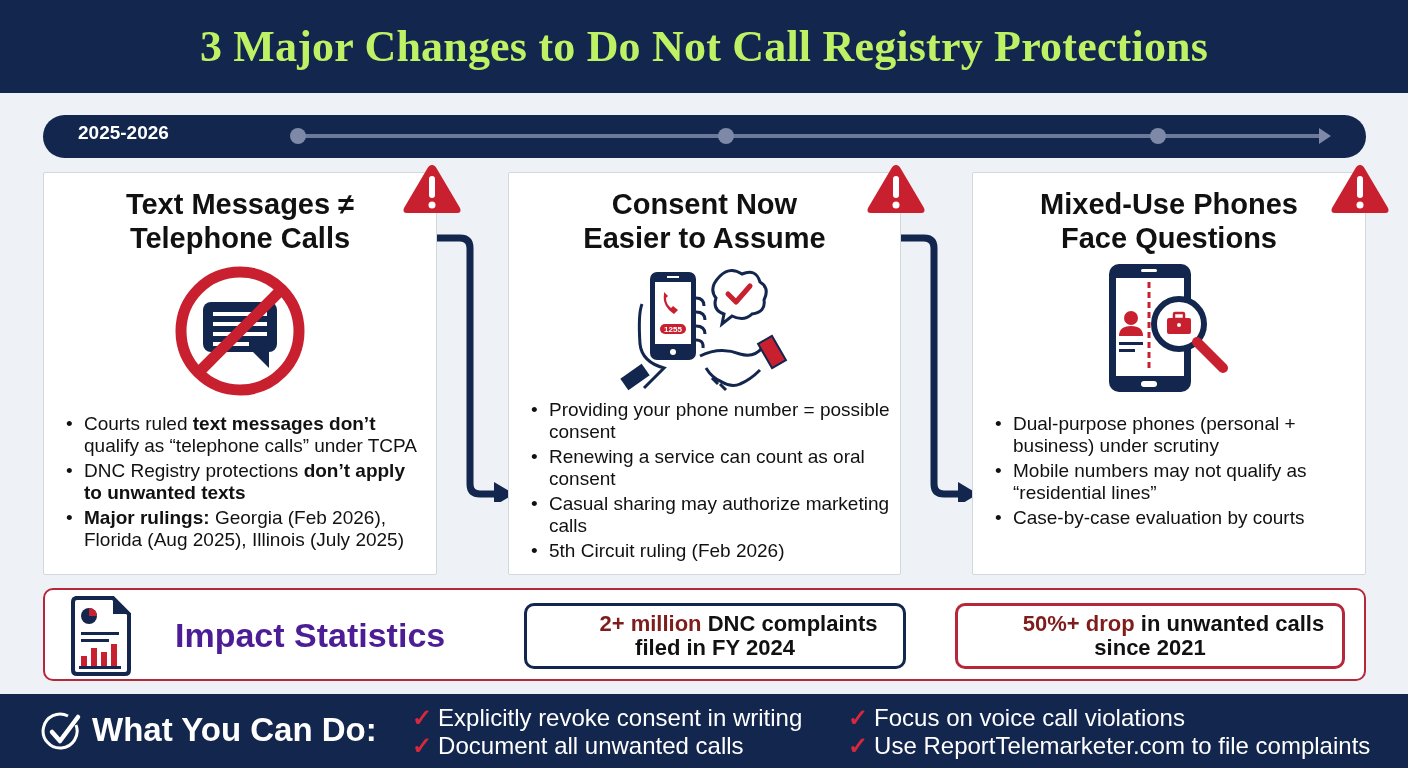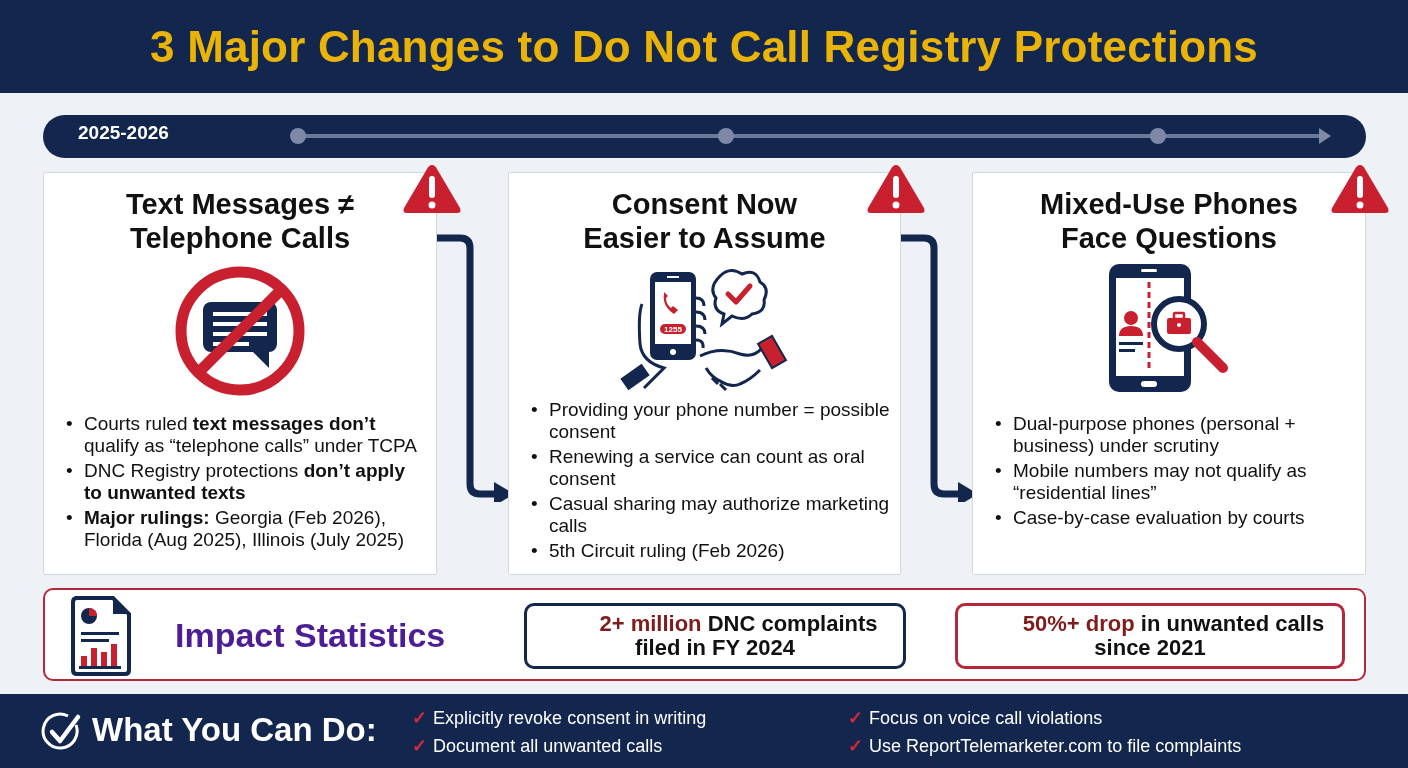--- a/index.html
+++ b/index.html
@@ -9,22 +9,22 @@
     font-family: "Liberation Sans", sans-serif;
     color: #111;
     position: relative;
   }
   .header {
     position: absolute; left: 0; top: 0; width: 1408px; height: 93px;
     background: #13264d;
     display: flex; align-items: center; justify-content: center;
   }
   .header h1 {
-    color: #eab308; font-size: 44px; font-weight: 700; letter-spacing: 0.2px;
-    font-family: Liberation Sans, sans-serif;
+    color: #bef264; font-size: 44px; font-weight: 700; letter-spacing: 0.2px;
+    font-family: Liberation Serif, serif;
   }
   .timeline {
     position: absolute; left: 43px; top: 115px; width: 1323px; height: 43px;
     background: #13264d; border-radius: 22px;
   }
   .timeline .label {
     position: absolute; left: 35px; top: 7px; color: #fff; font-size: 19px; font-weight: 700;
   }
   .timeline .track {
     position: absolute; left: 255px; top: 19px; width: 1025px; height: 4px; background: #6b7a9a;
@@ -78,21 +78,21 @@
   .stat-box .hl { color: #7f1d1d; margin-left: 47px; }
   .stat-box.navy { border: 3px solid #13264d; }
   .stat-box.red { border: 3px solid #b5273a; }
   .footer {
     position: absolute; left: 0; top: 694px; width: 1408px; height: 82px; background: #13264d;
   }
   .footer .ftitle {
     position: absolute; left: 92px; top: 17px; color: #fff; font-size: 33px; font-weight: 700;
   }
   .footer .fitem {
-    position: absolute; color: #fff; font-size: 18px; line-height: 24px;
+    position: absolute; color: #fff; font-size: 24px; line-height: 24px;
   }
   .footer .fitem .chk { color: #d7283d; margin-right: 6px; font-weight: 700; }
 </style>
 </head>
 <body>
 
 <div class="header">
   <h1>3 Major Changes to Do Not Call Registry Protections</h1>
 </div>
 

